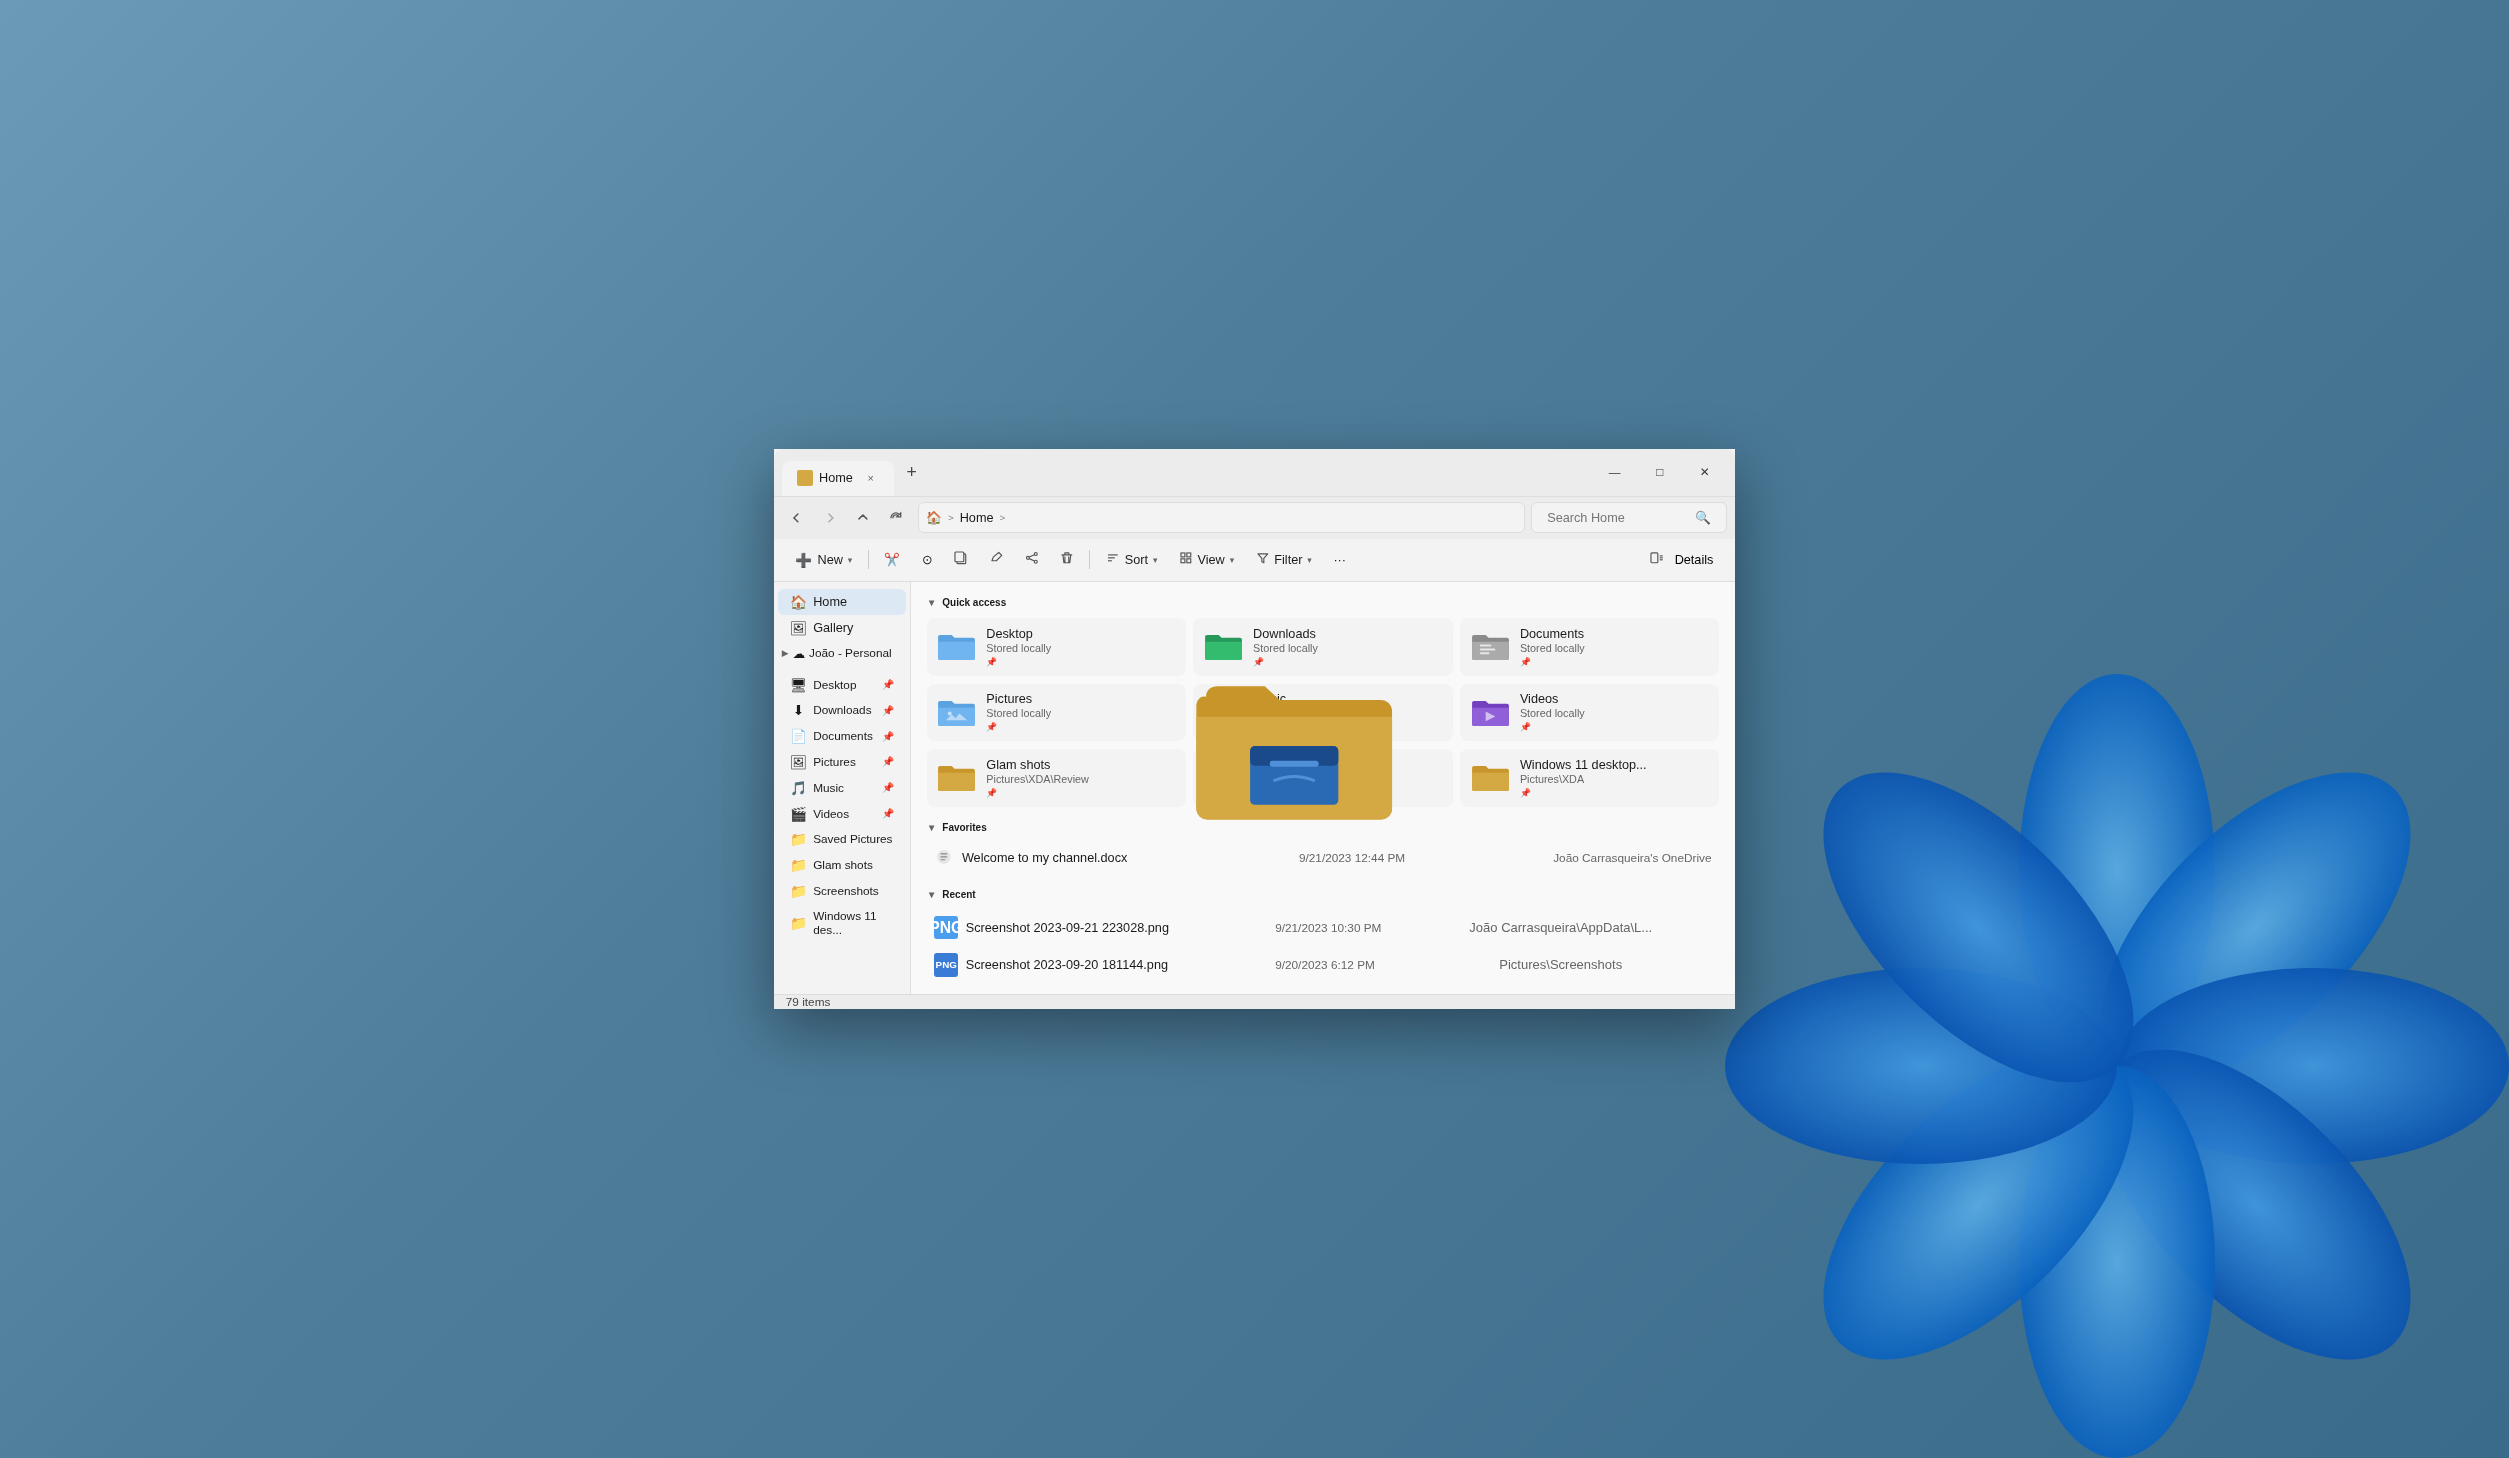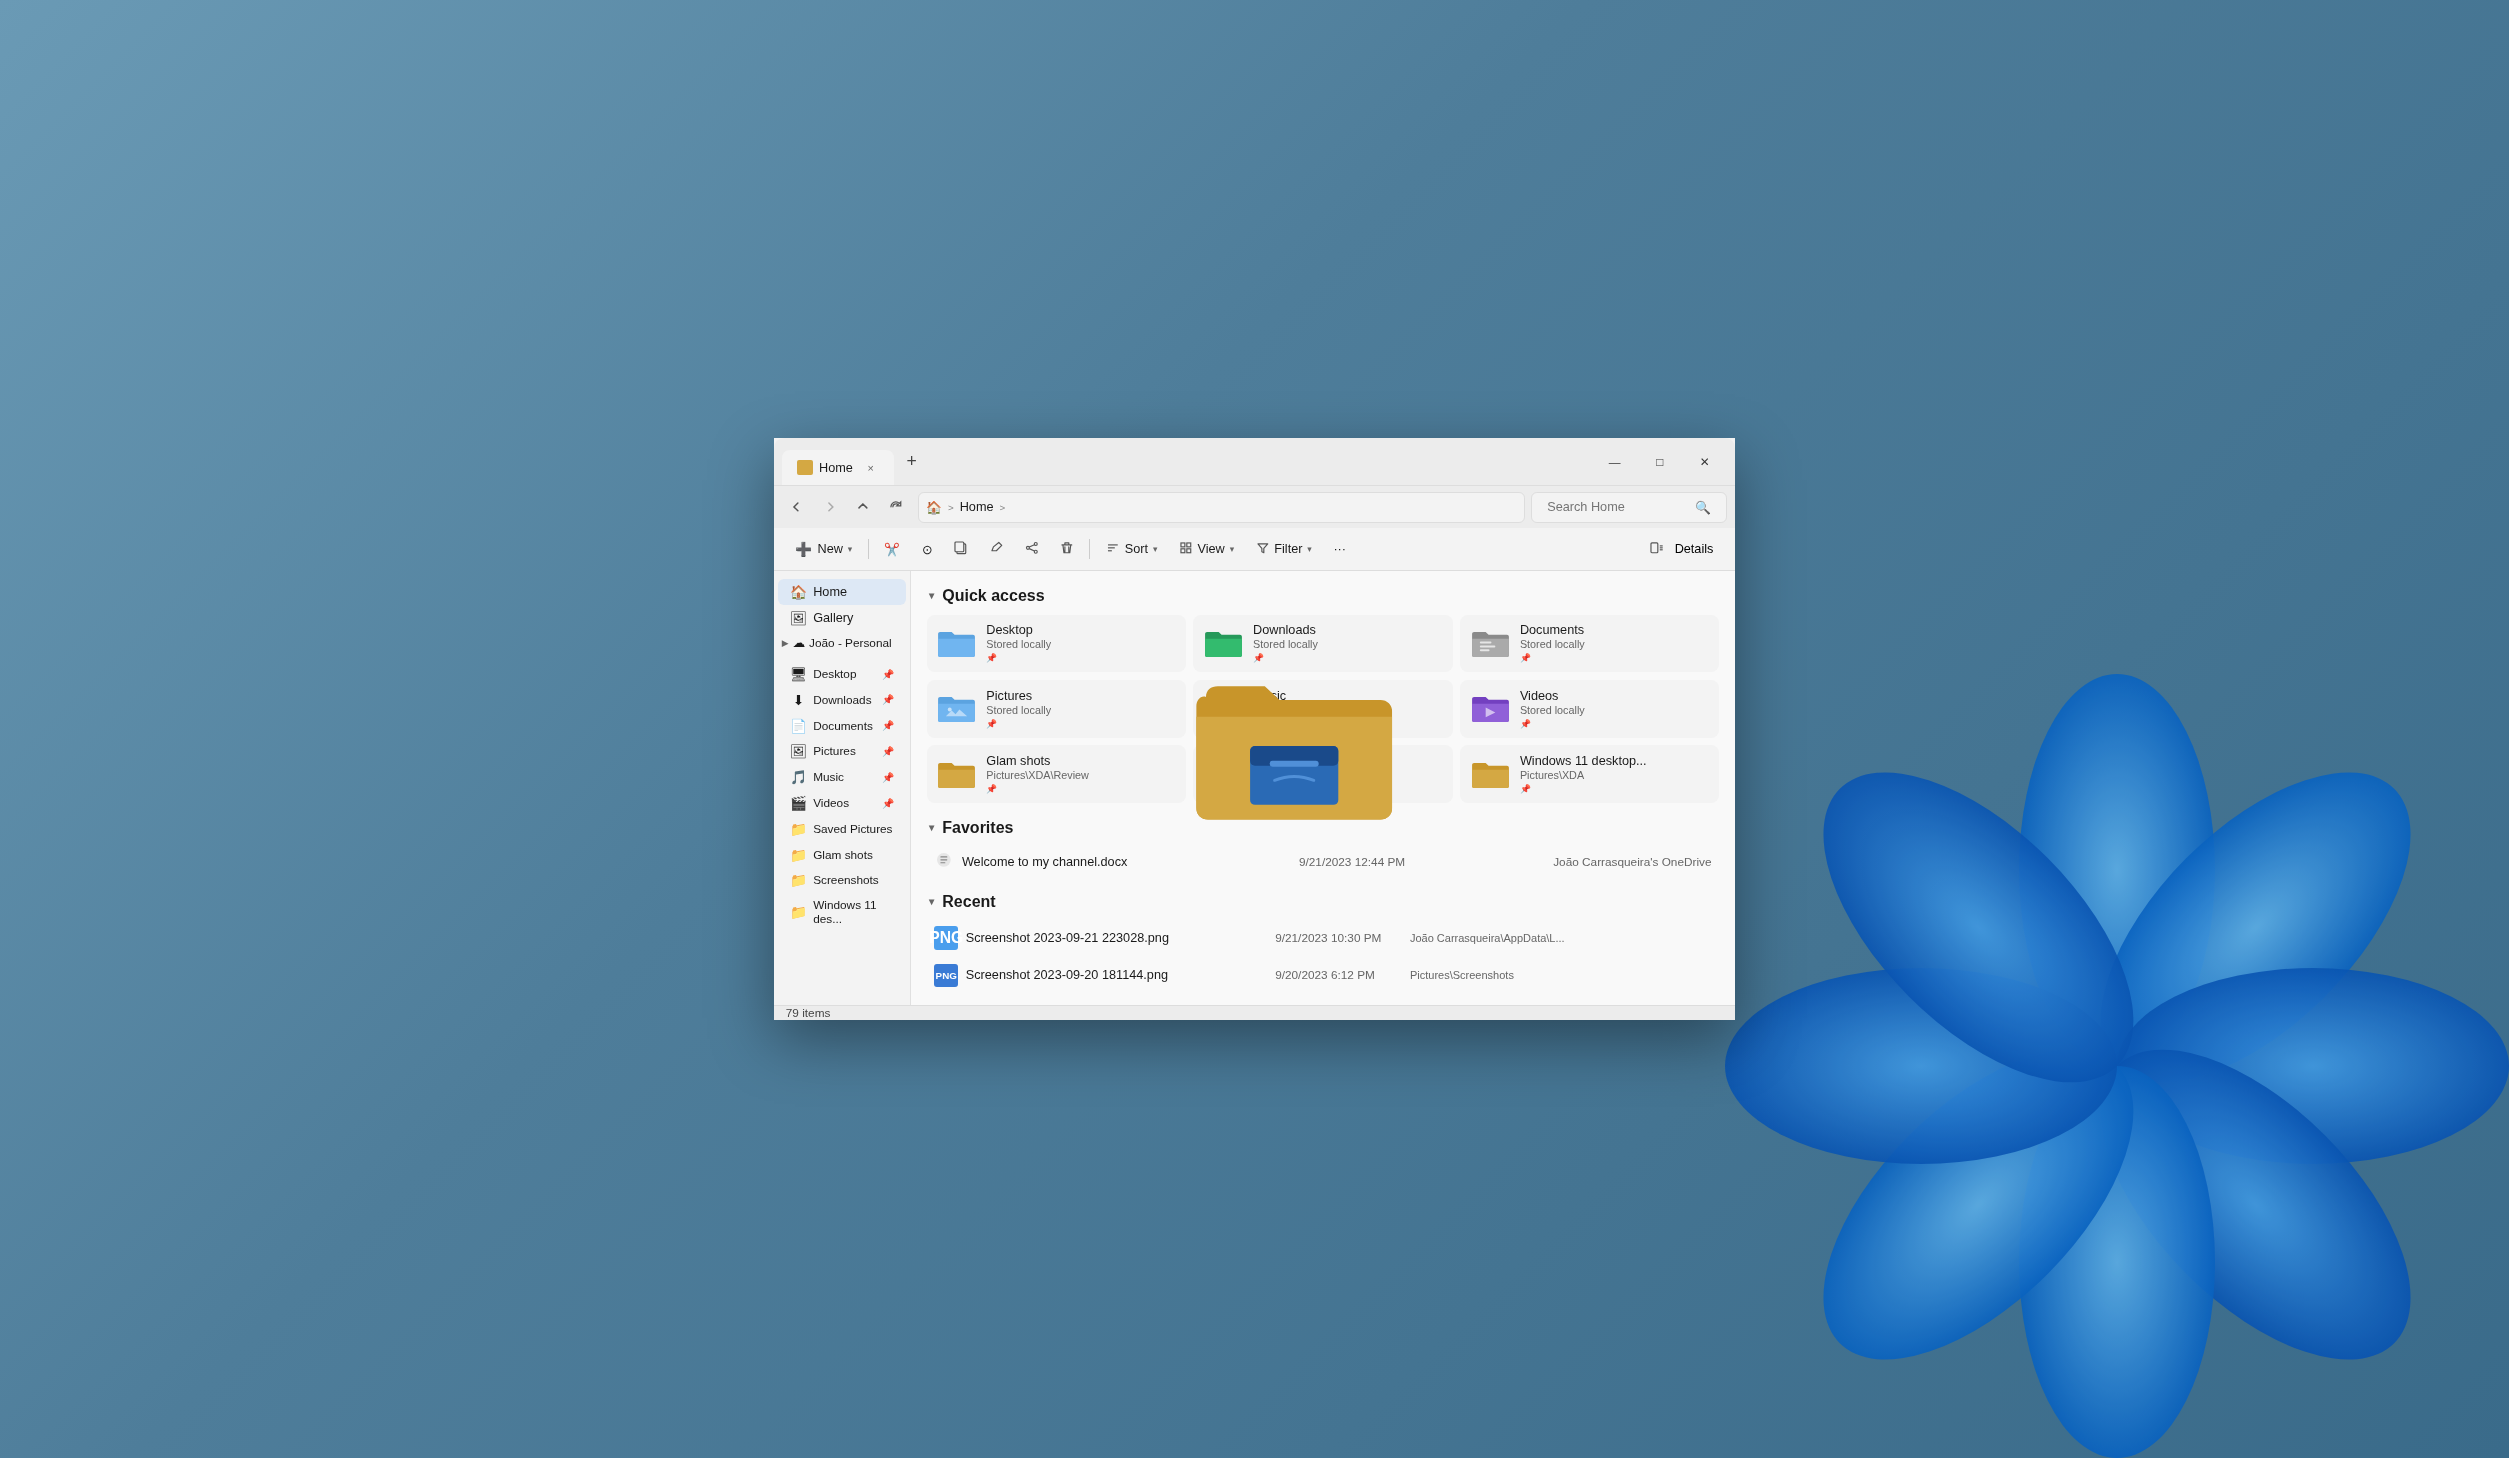--- a/index.html
+++ b/index.html
@@ -291,21 +291,21 @@
       margin-top: 3.9px;
     }
 
     .section-header .sec-chevron {
       font-size: 9.8px;
       color: #666;
       cursor: pointer;
     }
 
     .section-title {
-      font-size: 16px;
+      font-size: 10px;
       font-weight: 600;
       color: #1a1a1a;
     }
 
     
     .quick-grid {
       display: grid;
       grid-template-columns: repeat(3, 1fr);
       gap: 7.8px;
       margin-bottom: 15.7px;
@@ -362,21 +362,21 @@
       gap: 7.8px;
       padding: 5.9px 7.8px;
       border-radius: 5.9px;
       cursor: pointer;
       font-size: 12.7px;
     }
     .recent-item .r-icon { font-size: 15.7px; width: 23.5px; height: 23.5px; display: flex; align-items: center; justify-content: center; border-radius: 2.9px; flex-shrink: 0; }
     .r-icon-png { background: #4a9eed; color: white; font-size: 9.8px; font-weight: bold; }
     .recent-item .r-name { flex: 1; color: #1a1a1a; }
     .recent-item .r-date { color: #666; font-size: 11.8px; width: 127px; text-align: left; }
-    .recent-item .r-loc { color: #666; font-size: 11px; flex: 1; text-align: left; }
+    .recent-item .r-loc { color: #666; font-size: 13px; flex: 1; text-align: center; }
 
     
     .status-bar {
       background: #ececec;
       height: 15px;
       display: flex;
       align-items: center;
       padding: 0 11.8px;
       font-size: 11.8px;
       color: #444;

